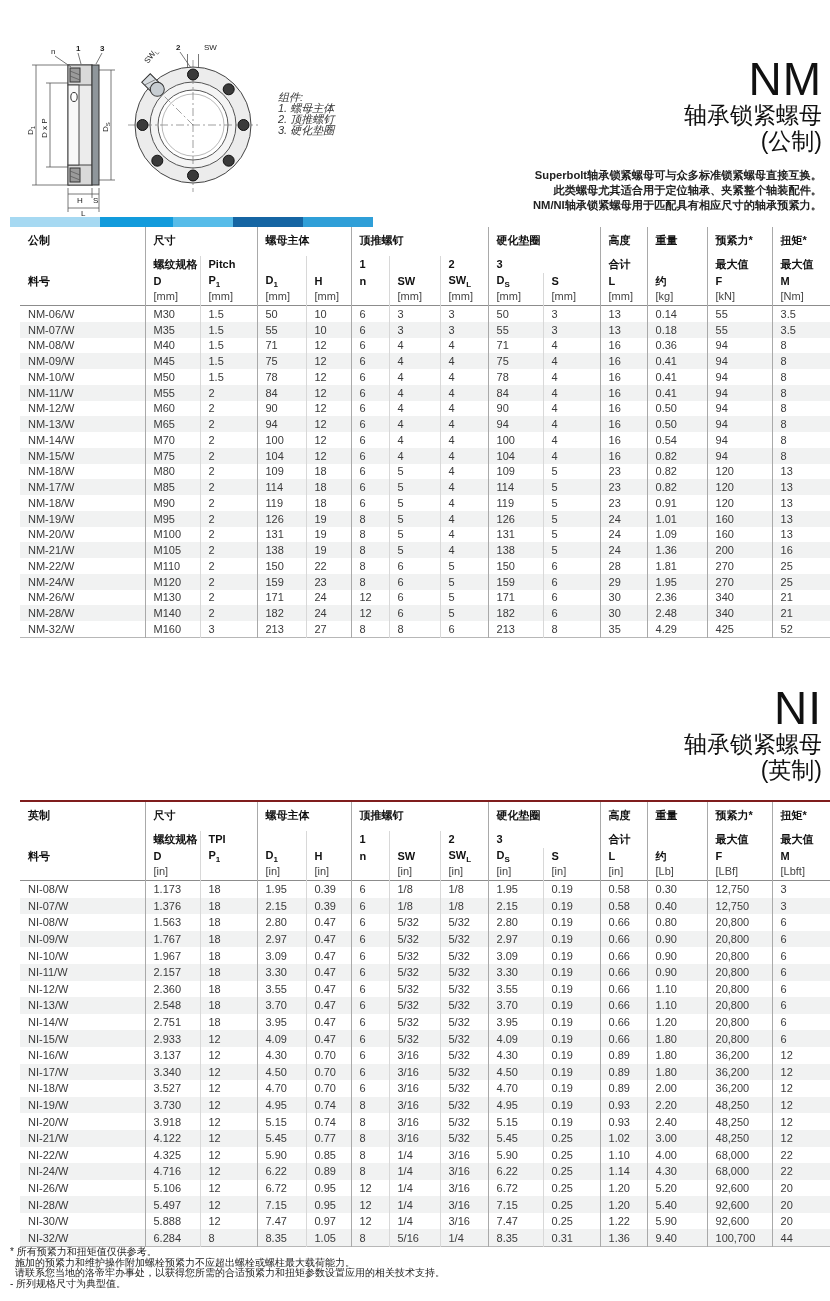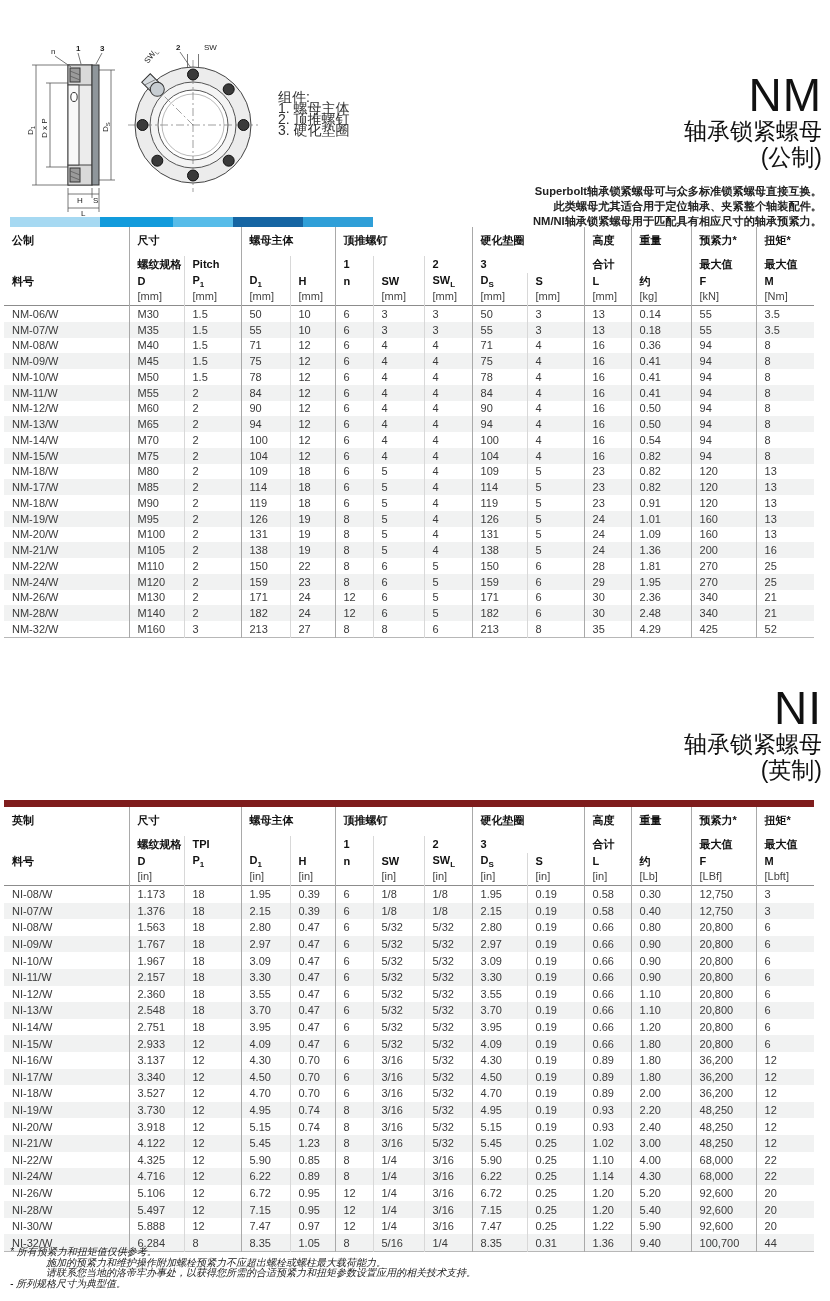--- a/index.html
+++ b/index.html
@@ -8,54 +8,54 @@
 
   
   .section-head{position:absolute;right:8px;text-align:right;}
   .section-code{font-size:46px;line-height:1;font-weight:normal;letter-spacing:1px;color:#111;}
   .section-title{font-size:23px;line-height:1.15;color:#111;}
   .section-sub{font-size:23px;line-height:1.15;color:#111;}
   .section-desc{margin-top:13px;font-size:11.2px;line-height:15px;color:#222;font-weight:bold;}
 
   
   .figure{position:absolute;left:28px;top:40px;width:520px;height:185px;}
-  .legend{position:absolute;left:250px;top:52px;font-size:14px;line-height:11px;color:#333;}
+  .legend{position:absolute;left:250px;top:52px;font-size:11px;line-height:11px;color:#333;font-style:italic;}
   .legend div{white-space:nowrap;}
   svg text{font-family:"Liberation Sans","DejaVu Sans",sans-serif;fill:#222;}
 
   
   .bar{position:absolute;left:10px;top:217px;width:810px;height:10px;display:flex;}
   .bar span{display:block;height:100%;}
   .bar .s1{width:90px;} .bar .s2{width:73px;} .bar .s3{width:60px;}
   .bar .s4{width:70px;} .bar .s5{width:70px;}
 
   
-  .spec-table{position:absolute;left:4px;border-collapse:collapse;table-layout:fixed;width:810px;
+  .spec-table{position:absolute;left:20px;border-collapse:collapse;table-layout:fixed;width:810px;
               font-size:11px;border-bottom:1px solid #b7b7b7;}
   .t-nm{top:227px;}
-  .t-ni{top:800px;border-top:7px solid #7f1d1d;}
+  .t-ni{top:800px;border-top:2px solid #7f1d1d;}
   .spec-table th,.spec-table td{padding:0 2px 0 8px;text-align:left;white-space:nowrap;overflow:hidden;}
   thead{border-bottom:1px solid #8c8c8c;}
   thead th{font-weight:bold;color:#111;vertical-align:middle;line-height:1.1;}
   .h1 th{height:22px;vertical-align:top;padding-top:7px;}
   .h2 th{height:17px;}
   .h3 th{height:17px;}
   .h4 th{height:15px;font-weight:normal;color:#444;vertical-align:top;margin-left:34px;}
   .spec-table sub{font-size:8px;}
   .cb{border-left:1px solid #d8d8d8;}
   .gb{border-left:1px solid #a9a9a9;}
   .center{text-align:center;padding-left:0;}
   .t-nm tbody td{height:15.75px;}
   .t-ni tbody td{height:16.6px;}
   tbody td{color:#3a3a3a;}
   tbody tr:nth-child(even){background:#f1f2f2;}
 
   
-  .footnotes{position:absolute;left:10px;top:1247px;font-size:10px;line-height:10.6px;color:#222;font-style:italic;}
-  .footnotes .indent{padding-left:5px;margin-left:31px;}
+  .footnotes{position:absolute;left:10px;top:1247px;font-size:10px;line-height:10.6px;color:#222;}
+  .footnotes .indent{padding-left:5px;}
 </style>
 </head>
 <body>
 
 <div class="page">
 
   <div class="figure">
     <svg width="260" height="178" viewBox="0 0 260 178">
 
       <g stroke="#555" stroke-width="0.8" fill="none">
@@ -138,21 +138,21 @@
       </g>
     </svg>
     <div class="legend">
       <div>组件:</div>
       <div>1. 螺母主体</div>
       <div>2. 顶推螺钉</div>
       <div>3. 硬化垫圈</div>
     </div>
   </div>
 
-  <div class="section-head" style="top:72px;">
+  <div class="section-head" style="top:56px;">
     <div class="section-code">NM</div>
     <div class="section-title">轴承锁紧螺母</div>
     <div class="section-sub">(公制)</div>
     <div class="section-desc">
       <div>Superbolt轴承锁紧螺母可与众多标准锁紧螺母直接互换。</div>
       <div>此类螺母尤其适合用于定位轴承、夹紧整个轴装配件。</div>
       <div>NM/NI轴承锁紧螺母用于匹配具有相应尺寸的轴承预紧力。</div>
     </div>
   </div>
 
@@ -904,21 +904,21 @@
           <td class="gb">0.93</td>
           <td class="gb">2.40</td>
           <td class="gb">48,250</td>
           <td class="gb">12</td>
         </tr>
         <tr>
           <td>NI-21/W</td>
           <td class="gb">4.122</td>
           <td class="cb">12</td>
           <td class="gb">5.45</td>
-          <td class="cb">1.23</td>
+          <td class="cb">0.77</td>
           <td class="gb">8</td>
           <td class="cb">3/16</td>
           <td class="cb">5/32</td>
           <td class="gb">5.45</td>
           <td class="cb">0.25</td>
           <td class="gb">1.02</td>
           <td class="gb">3.00</td>
           <td class="gb">48,250</td>
           <td class="gb">12</td>
         </tr>

